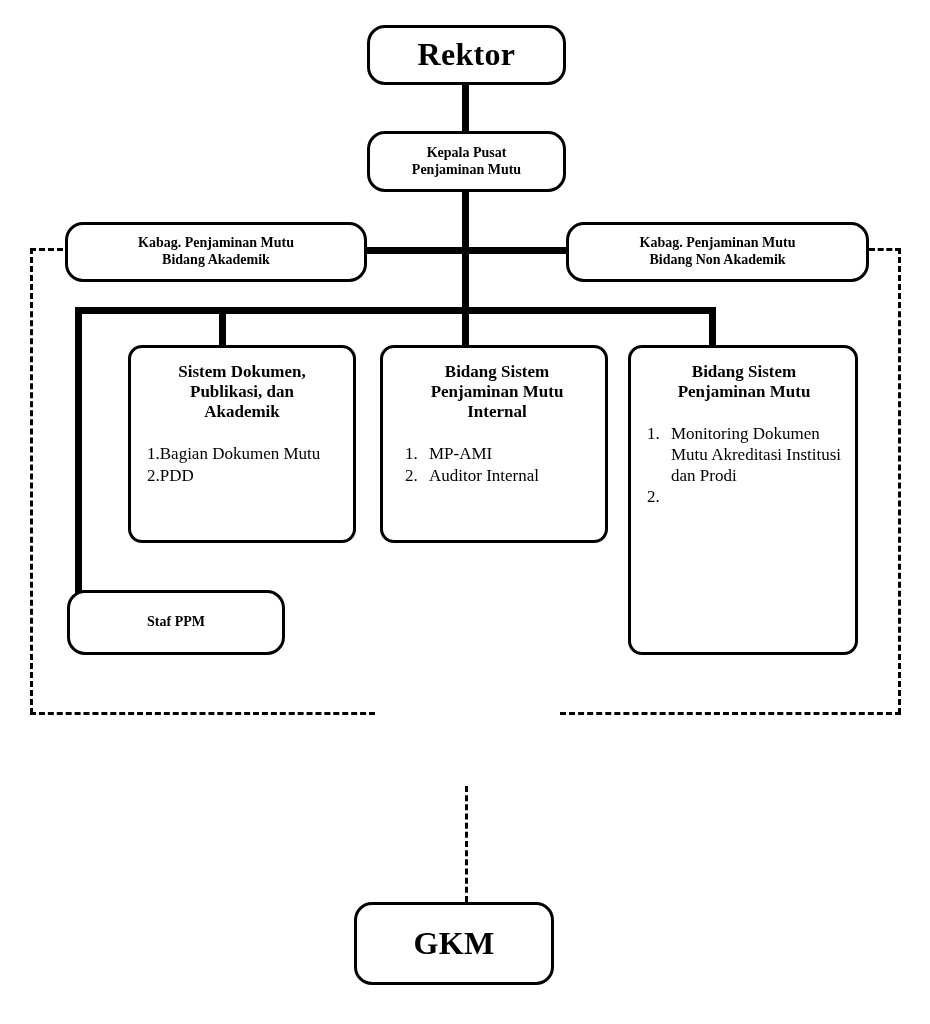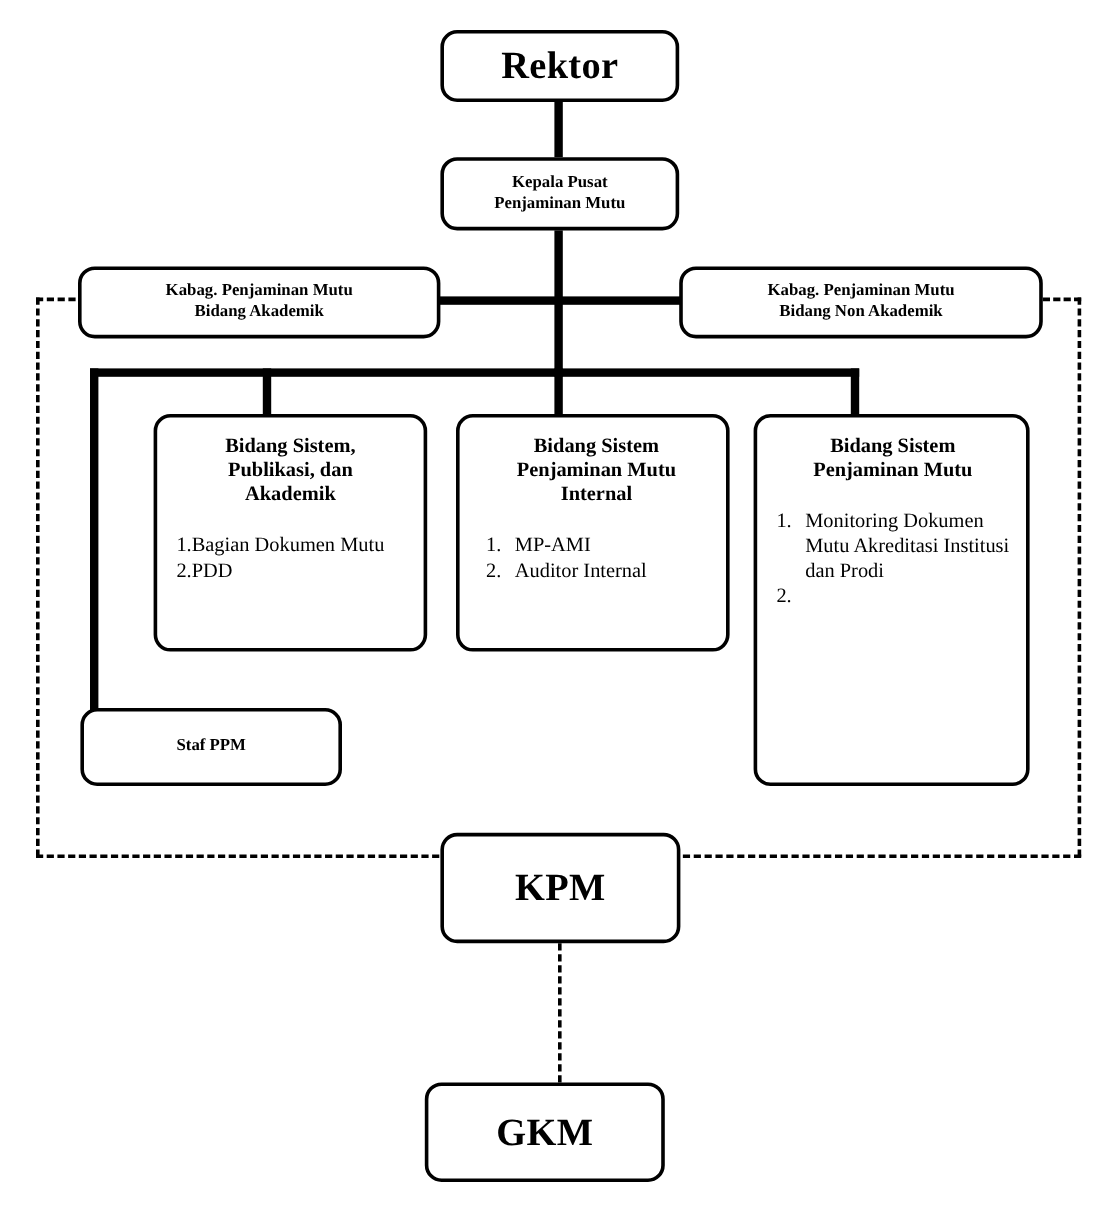--- a/index.html
+++ b/index.html
@@ -25,20 +25,21 @@
     background: #ffffff;
     border: 3px solid #000000;
     border-radius: 14px;
     z-index: 5;
     display: flex;
     flex-direction: column;
   }
   .node.centered {
     align-items: center;
     justify-content: center;
+    border-radius: 18px;
   }
   .node-title {
     font-weight: bold;
     text-align: center;
     line-height: 1.18;
   }
 
   
   .t-xl  { font-size: 32px; letter-spacing: .3px; }
   .t-lg  { font-size: 14px; }
@@ -134,21 +135,21 @@
     <div class="node-title t-lg">Kabag. Penjaminan Mutu</div>
     <div class="node-title t-lg">Bidang Akademik</div>
   </div>
 
   <div class="node centered" style="left:566px; top:222px; width:303px; height:60px;">
     <div class="node-title t-lg">Kabag. Penjaminan Mutu</div>
     <div class="node-title t-lg">Bidang Non Akademik</div>
   </div>
 
   <div class="node" style="left:128px; top:345px; width:228px; height:198px; padding:14px 16px 10px 16px;">
-    <div class="node-title t-md">Bidang Sistem,</div>
+    <div class="node-title t-md">Sistem Dokumen,</div>
     <div class="node-title t-md">Publikasi, dan</div>
     <div class="node-title t-md">Akademik</div>
     <ul class="node-list" style="margin-top:22px;">
       <li>
         <span class="li-num">1.</span>
         <span class="li-txt">Bagian Dokumen Mutu</span>
       </li>
       <li>
         <span class="li-num">2.</span>
         <span class="li-txt">PDD</span>
@@ -183,21 +184,18 @@
       <li>
         <span class="li-num" style="min-width:24px;">2.</span>
       </li>
     </ul>
   </div>
 
   <div class="node centered" style="left:67px; top:590px; width:218px; height:65px;">
     <div class="node-title t-lg">Staf PPM</div>
   </div>
 
-  <div class="node centered" style="left:367px; top:694px; width:200px; height:92px;">
-    <div class="node-title t-xl">KPM</div>
-  </div>
 
   <div class="node centered" style="left:354px; top:902px; width:200px; height:83px;justify-content:center;">
     <div class="node-title t-xl">GKM</div>
   </div>
 
 </div>
 
 </body></html>

